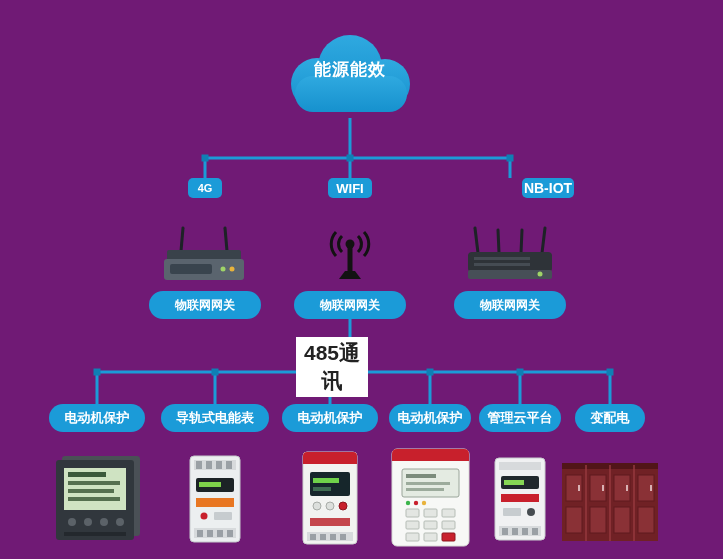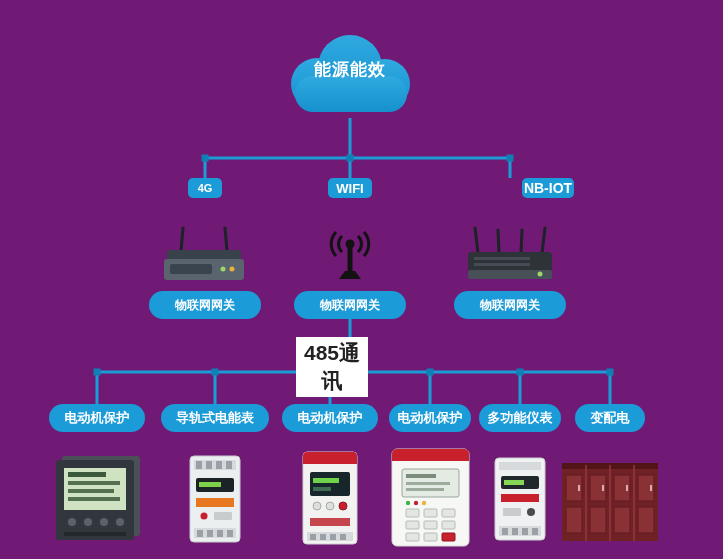--- a/index.html
+++ b/index.html
@@ -115,21 +115,21 @@
   <div class="pill gw-label gw1">物联网网关</div>
   <div class="pill gw-label gw2">物联网网关</div>
   <div class="pill gw-label gw3">物联网网关</div>
 
   <div class="bus-label">485通讯</div>
 
   <div class="pill dev-label dl1">电动机保护</div>
   <div class="pill dev-label dl2">导轨式电能表</div>
   <div class="pill dev-label dl3">电动机保护</div>
   <div class="pill dev-label dl4">电动机保护</div>
-  <div class="pill dev-label dl5">多功能仪表</div>
+  <div class="pill dev-label dl5">管理云平台</div>
   <div class="pill dev-label dl6">变配电</div>
 
   <svg class="abs img-d1" width="95" height="95" viewBox="0 0 95 95">
     <rect x="12" y="6" width="78" height="80" rx="3" fill="#4a5056"></rect>
     <rect x="6" y="10" width="78" height="80" rx="3" fill="#31373d"></rect>
     <rect x="14" y="18" width="62" height="42" fill="#cfe3c2"></rect>
     <rect x="18" y="22" width="38" height="5" fill="#3c5a3c"></rect>
     <rect x="18" y="31" width="52" height="4" fill="#55704f"></rect>
     <rect x="18" y="39" width="46" height="4" fill="#55704f"></rect>
     <rect x="18" y="47" width="52" height="4" fill="#55704f"></rect>

